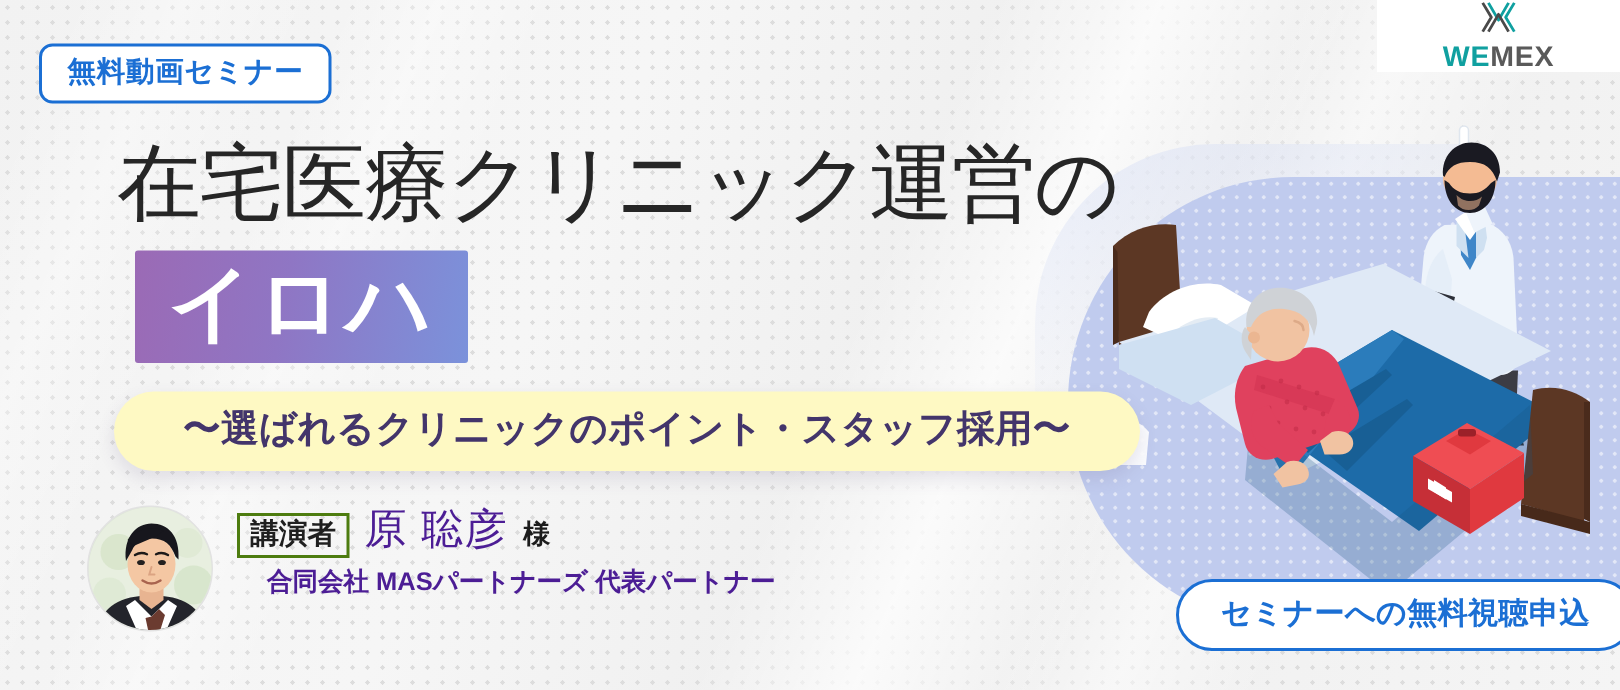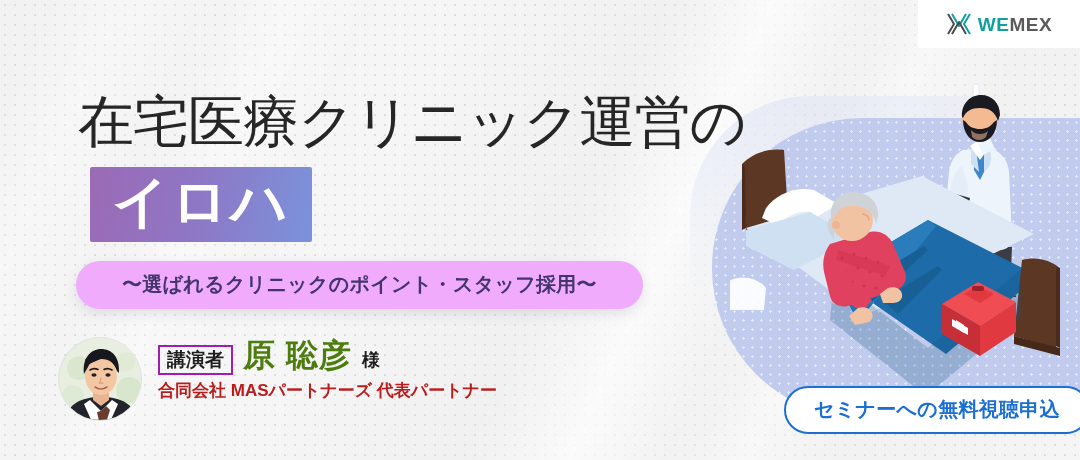--- a/index.html
+++ b/index.html
@@ -79,22 +79,22 @@
   
   .logo-plate {
     position: absolute;
     right: 0;
     top: 0;
     width: 162px;
     height: 48px;
     background: #ffffff;
     display: flex;
     align-items: center;
-    justify-content: center;
     gap: 6px;
+    flex-direction: column;
   }
   .logo-mark { width: 26px; height: 24px; display: block; }
   .logo-word {
     font-size: 19px;
     font-weight: bold;
     letter-spacing: .5px;
     line-height: 1;
     white-space: nowrap;
   }
   .logo-we { color: #10a0a0; }
@@ -143,25 +143,25 @@
     white-space: nowrap;
     border-radius: 2px;
   }
 
   
   .subtitle-pill {
     position: absolute;
     left: 76px;
     top: 261px;
     padding: 13px 46px 15px;
-    background: #f0abfc;
+    background: #fef9c3;
     border-radius: 40px;
     box-shadow: 0 5px 12px rgba(90, 80, 120, .14);
     color: #43356b;
-    font-size: 20px;
+    font-size: 25px;
     font-weight: bold;
     letter-spacing: .3px;
     line-height: 1;
     white-space: nowrap;
   }
 
   
   .speaker {
     position: absolute;
     left: 58px;
@@ -182,48 +182,49 @@
   .avatar svg { display: block; width: 84px; height: 84px; }
 
   .speaker-text { padding-top: 2px; }
   .speaker-line1 {
     display: flex;
     align-items: baseline;
     gap: 10px;
     margin-bottom: 4px;
   }
   .role-box {
-    border: 2px solid #a21caf;
+    border: 2px solid #4d7c0f;
     padding: 3px 7px 4px;
     color: #1f1f1f;
     font-size: 19px;
     font-weight: bold;
     line-height: 1;
     white-space: nowrap;
   }
   .speaker-name {
-    color: #4d7c0f;
-    font-size: 32px;
-    font-weight: bold;
+    color: #4c1d95;
+    font-size: 28px;
+    font-weight: normal;
     letter-spacing: 1px;
     line-height: 1;
     white-space: nowrap;
   }
   .speaker-honorific {
     color: #1c1c1c;
     font-size: 18px;
     font-weight: bold;
     line-height: 1;
   }
   .speaker-cred {
-    color: #b91c1c;
+    color: #4c1d95;
     font-size: 17px;
     font-weight: bold;
     line-height: 1.45;
     white-space: nowrap;
+    margin-left: 20px;
   }
 
   
   .cta {
     position: absolute;
     left: 784px;
     top: 386px;
     padding: 11px 28px 13px;
     border: 2px solid #1b6fd4;
     border-radius: 28px;
@@ -383,20 +384,21 @@
   <div class="logo-plate">
     <svg class="logo-mark" viewBox="0 0 26 24" xmlns="http://www.w3.org/2000/svg">
       <path d="M2 2 L8 12 L2 22" stroke="#4a4a4a" stroke-width="2" fill="none" stroke-linejoin="round"></path>
       <path d="M24 2 L18 12 L24 22" stroke="#10a0a0" stroke-width="2" fill="none" stroke-linejoin="round"></path>
       <path d="M6 2 L13 14 L20 2" stroke="#10a0a0" stroke-width="2" fill="none" stroke-linejoin="round"></path>
       <path d="M6 22 L13 10 L20 22" stroke="#4a4a4a" stroke-width="2" fill="none" stroke-linejoin="round"></path>
     </svg>
     <span class="logo-word"><span class="logo-we">WE</span><span class="logo-mex">MEX</span></span>
   </div>
 
+  <div class="badge">無料動画セミナー</div>
 
   <div class="headline">在宅医療クリニック運営の</div>
   <div class="headline-accent">イロハ</div>
 
   <div class="subtitle-pill">〜選ばれるクリニックのポイント・スタッフ採用〜</div>
 
   <div class="speaker">
     <div class="avatar">
       <svg viewBox="0 0 84 84" xmlns="http://www.w3.org/2000/svg">
         <defs>

